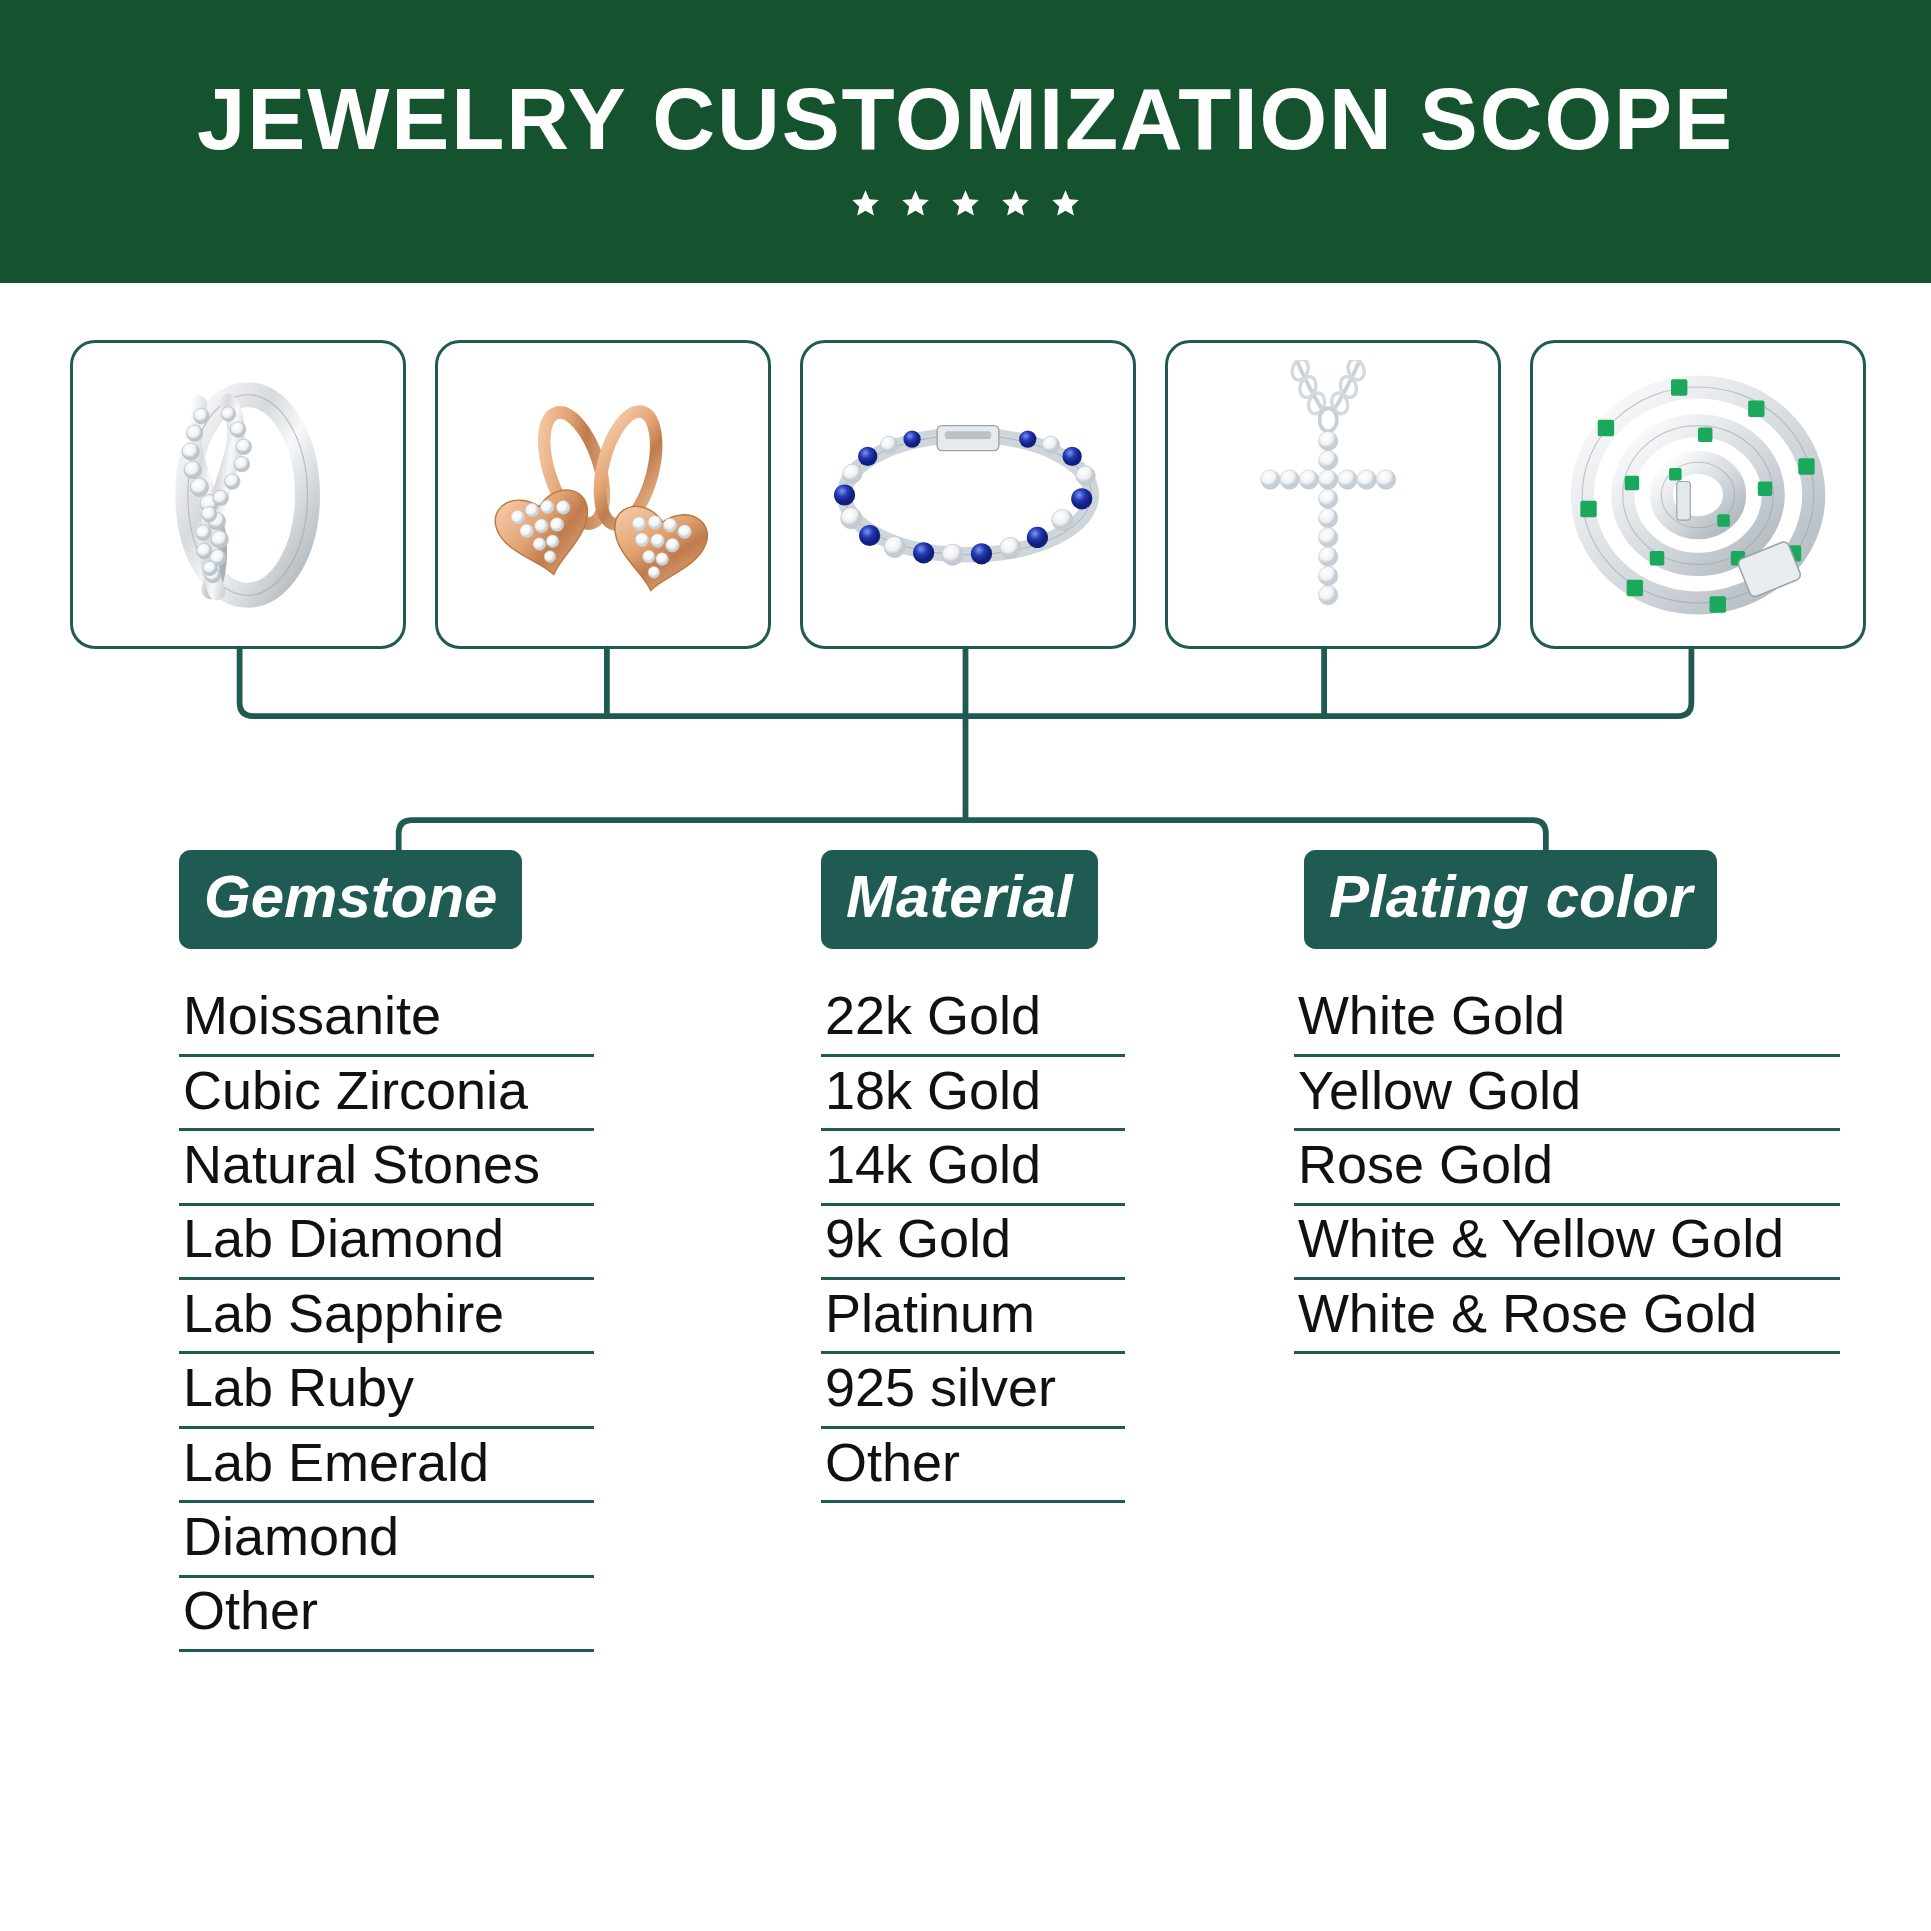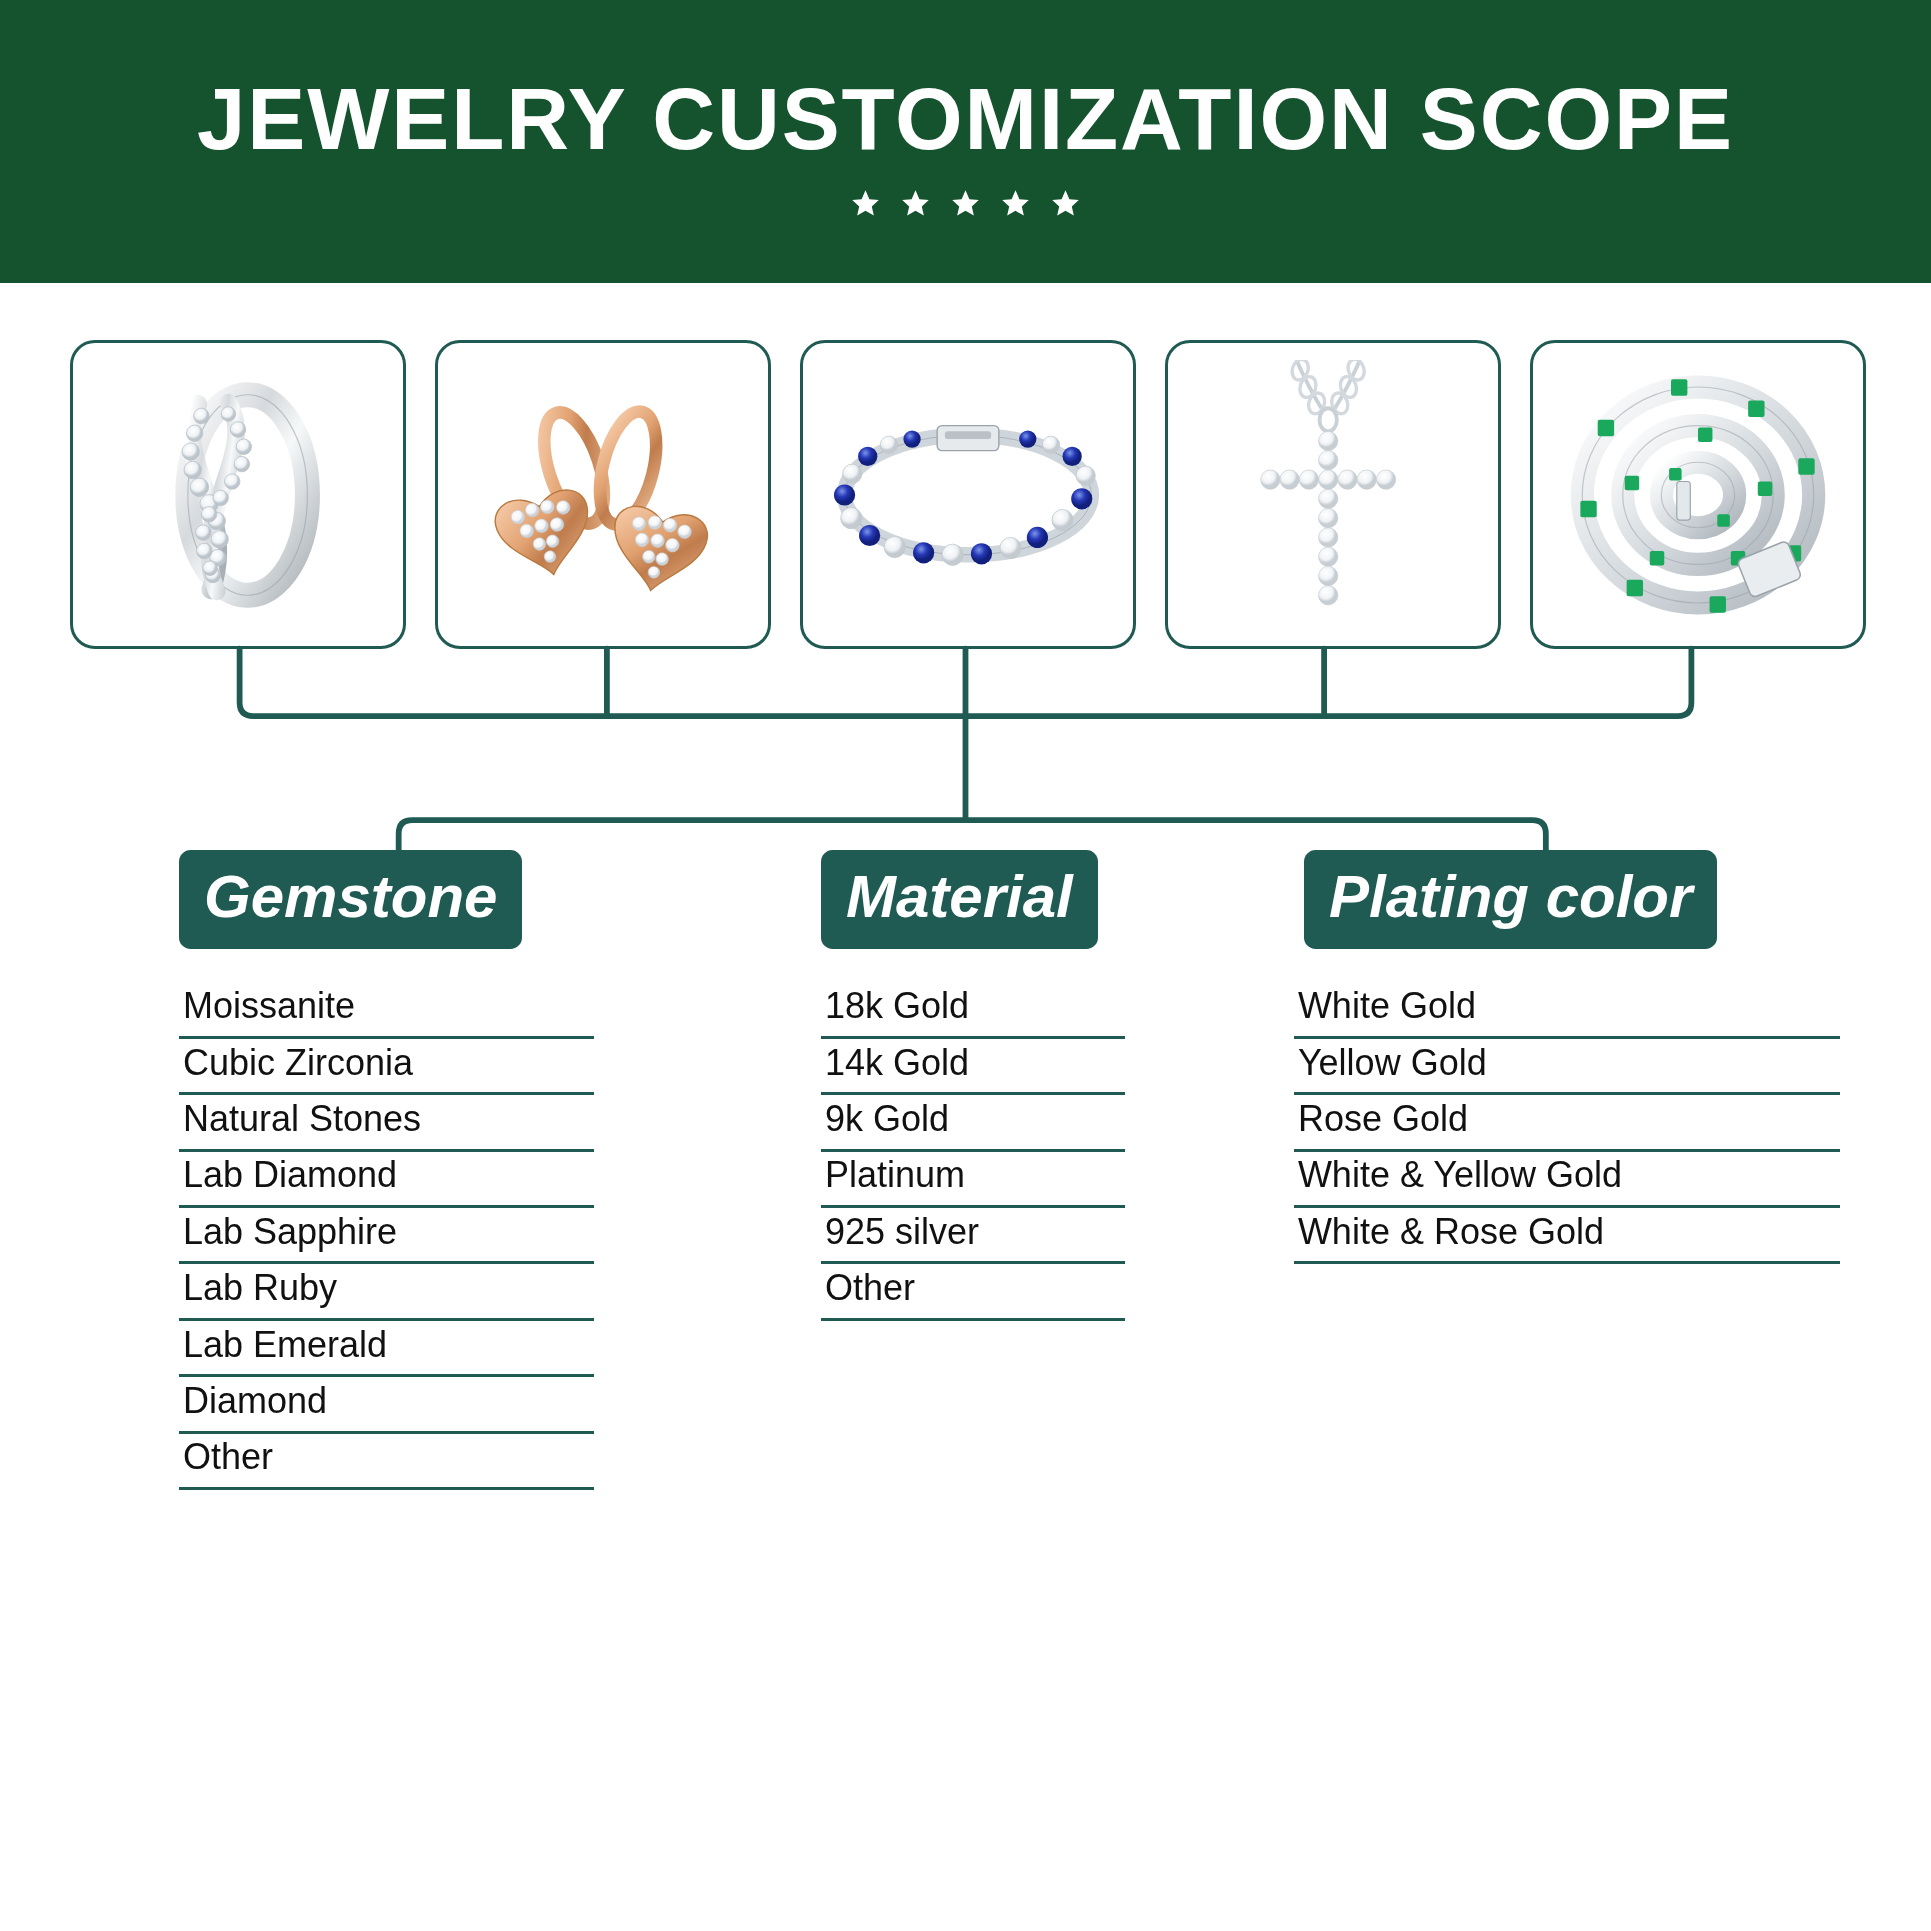--- a/index.html
+++ b/index.html
@@ -98,21 +98,21 @@
   }
   .col-head-wrap { display: flex; justify-content: center; }
 
   .col-gem .col-head-wrap { justify-content: flex-start; }
   .col-mat .col-head-wrap { justify-content: flex-start; }
   .col-plate .col-head-wrap { justify-content: flex-start; margin-left: 10px; }
 
   .col-list { margin-top: 33px; list-style: none; }
   .col-list li {
     border-bottom: 3.9px solid #1f5a53;
-    font-size: 36px;
+    font-size: 54px;
     color: #111111;
     line-height: 1.0;
     padding: 5.8px 0 11.6px 3.9px;
     white-space: pre;
     font-family: "Liberation Sans", sans-serif;
   }
 </style>
 </head>
 <body>
 
@@ -394,20 +394,21 @@
       <li>Diamond</li>
       <li>Other</li>
     </ul>
   </div>
 
   <div class="col col-mat">
     <div class="col-head-wrap">
       <div class="col-head">Material</div>
     </div>
     <ul class="col-list">
+      <li>22k Gold</li>
       <li>18k Gold</li>
       <li>14k Gold</li>
       <li>9k Gold</li>
       <li>Platinum</li>
       <li>925 silver</li>
       <li>Other</li>
     </ul>
   </div>
 
   <div class="col col-plate">

